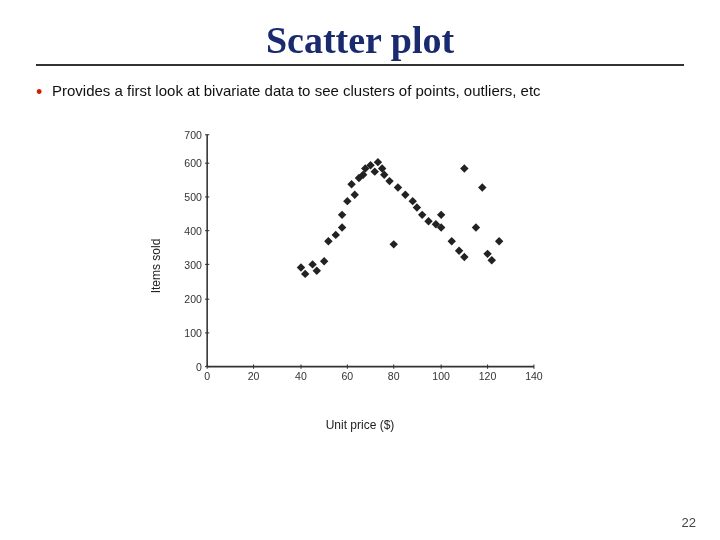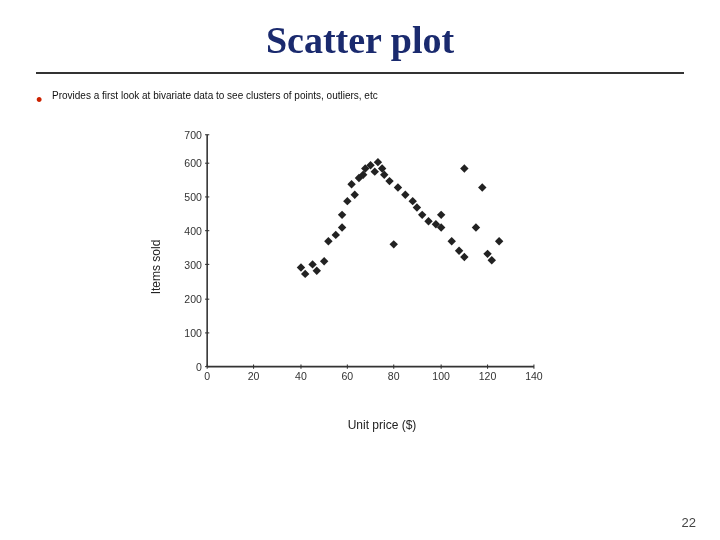--- a/index.html
+++ b/index.html
@@ -15,35 +15,35 @@
       width: 720px;
       height: 540px;
       background: #fff;
       padding: 18px 36px 18px 36px;
       display: flex;
       flex-direction: column;
     }
     .title-area {
       text-align: center;
       border-bottom: 2px solid #333;
-      padding-bottom: 10px;
+      padding-bottom: 2px;
       margin-bottom: 14px;
     }
     .slide-title {
       font-size: 38px;
       font-weight: bold;
       color: #1a2a6e;
       font-family: Georgia, serif;
     }
     .bullets {
       list-style: none;
       margin-bottom: 14px;
     }
     .bullets li {
-      font-size: 10px;
+      font-size: 15px;
       color: #111;
       margin-bottom: 8px;
       padding-left: 16px;
       position: relative;
       line-height: 1.5;
     }
     .bullets li::before {
       content: '•';
       color: #cc2200;
       font-size: 18px;
@@ -73,21 +73,20 @@
       white-space: nowrap;
     }
     .x-label {
       position: absolute;
       bottom: -28px;
       left: 50%;
       transform: translateX(-50%);
       font-size: 12px;
       color: #222;
       white-space: nowrap;
-      margin-left: 22px;
     }
     svg.chart-svg {
       width: 100%;
       height: 100%;
     }
     .page-number {
       position: absolute;
       bottom: 10px;
       right: 24px;
       font-size: 13px;

